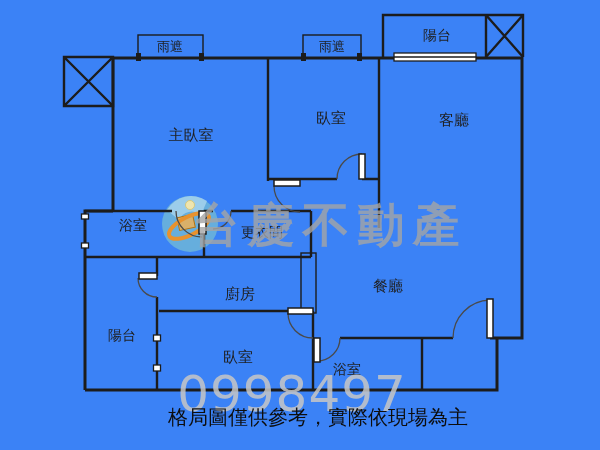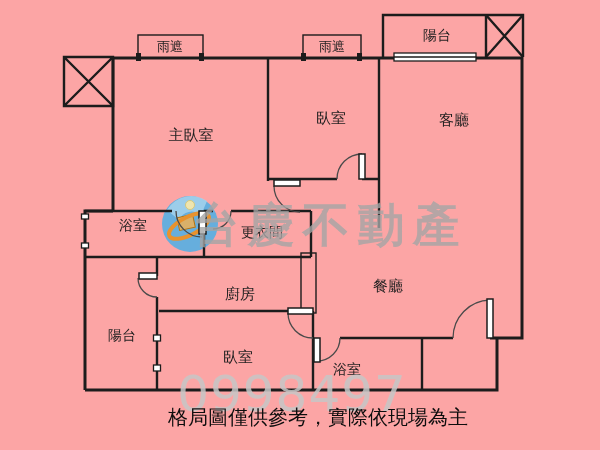--- a/index.html
+++ b/index.html
@@ -1,16 +1,16 @@
 <!DOCTYPE html>
 <html><head>
 <meta charset="utf-8">
 <style>
   html,body{margin:0;padding:0;background:#ffffff;}
-  .stage{position:relative;width:600px;height:450px;background:#fca5a5;overflow:hidden;
+  .stage{position:relative;width:600px;height:450px;background:#3b82f6;overflow:hidden;
          font-family:"DejaVu Sans",sans-serif;}
   svg{position:absolute;left:0;top:0;}
   text{font-family:"DejaVu Sans",sans-serif;fill:#1f1f1f;}
   .room-label{font-size:15px;font-weight:500;}
   .small-label{font-size:14px;font-weight:500;}
   .shade-label{font-size:13px;font-weight:500;}
   .wm-brand{font-size:47px;font-weight:bold;fill:#a5a5a5;opacity:.8;letter-spacing:8px;}
   .wm-number{font-size:50px;fill:#c7c7c7;opacity:.85;letter-spacing:1px;}
   .disclaimer{font-size:20px;fill:#0d0d0d;font-weight:500;}
   .wall{stroke:#1c1c1c;fill:none;}

